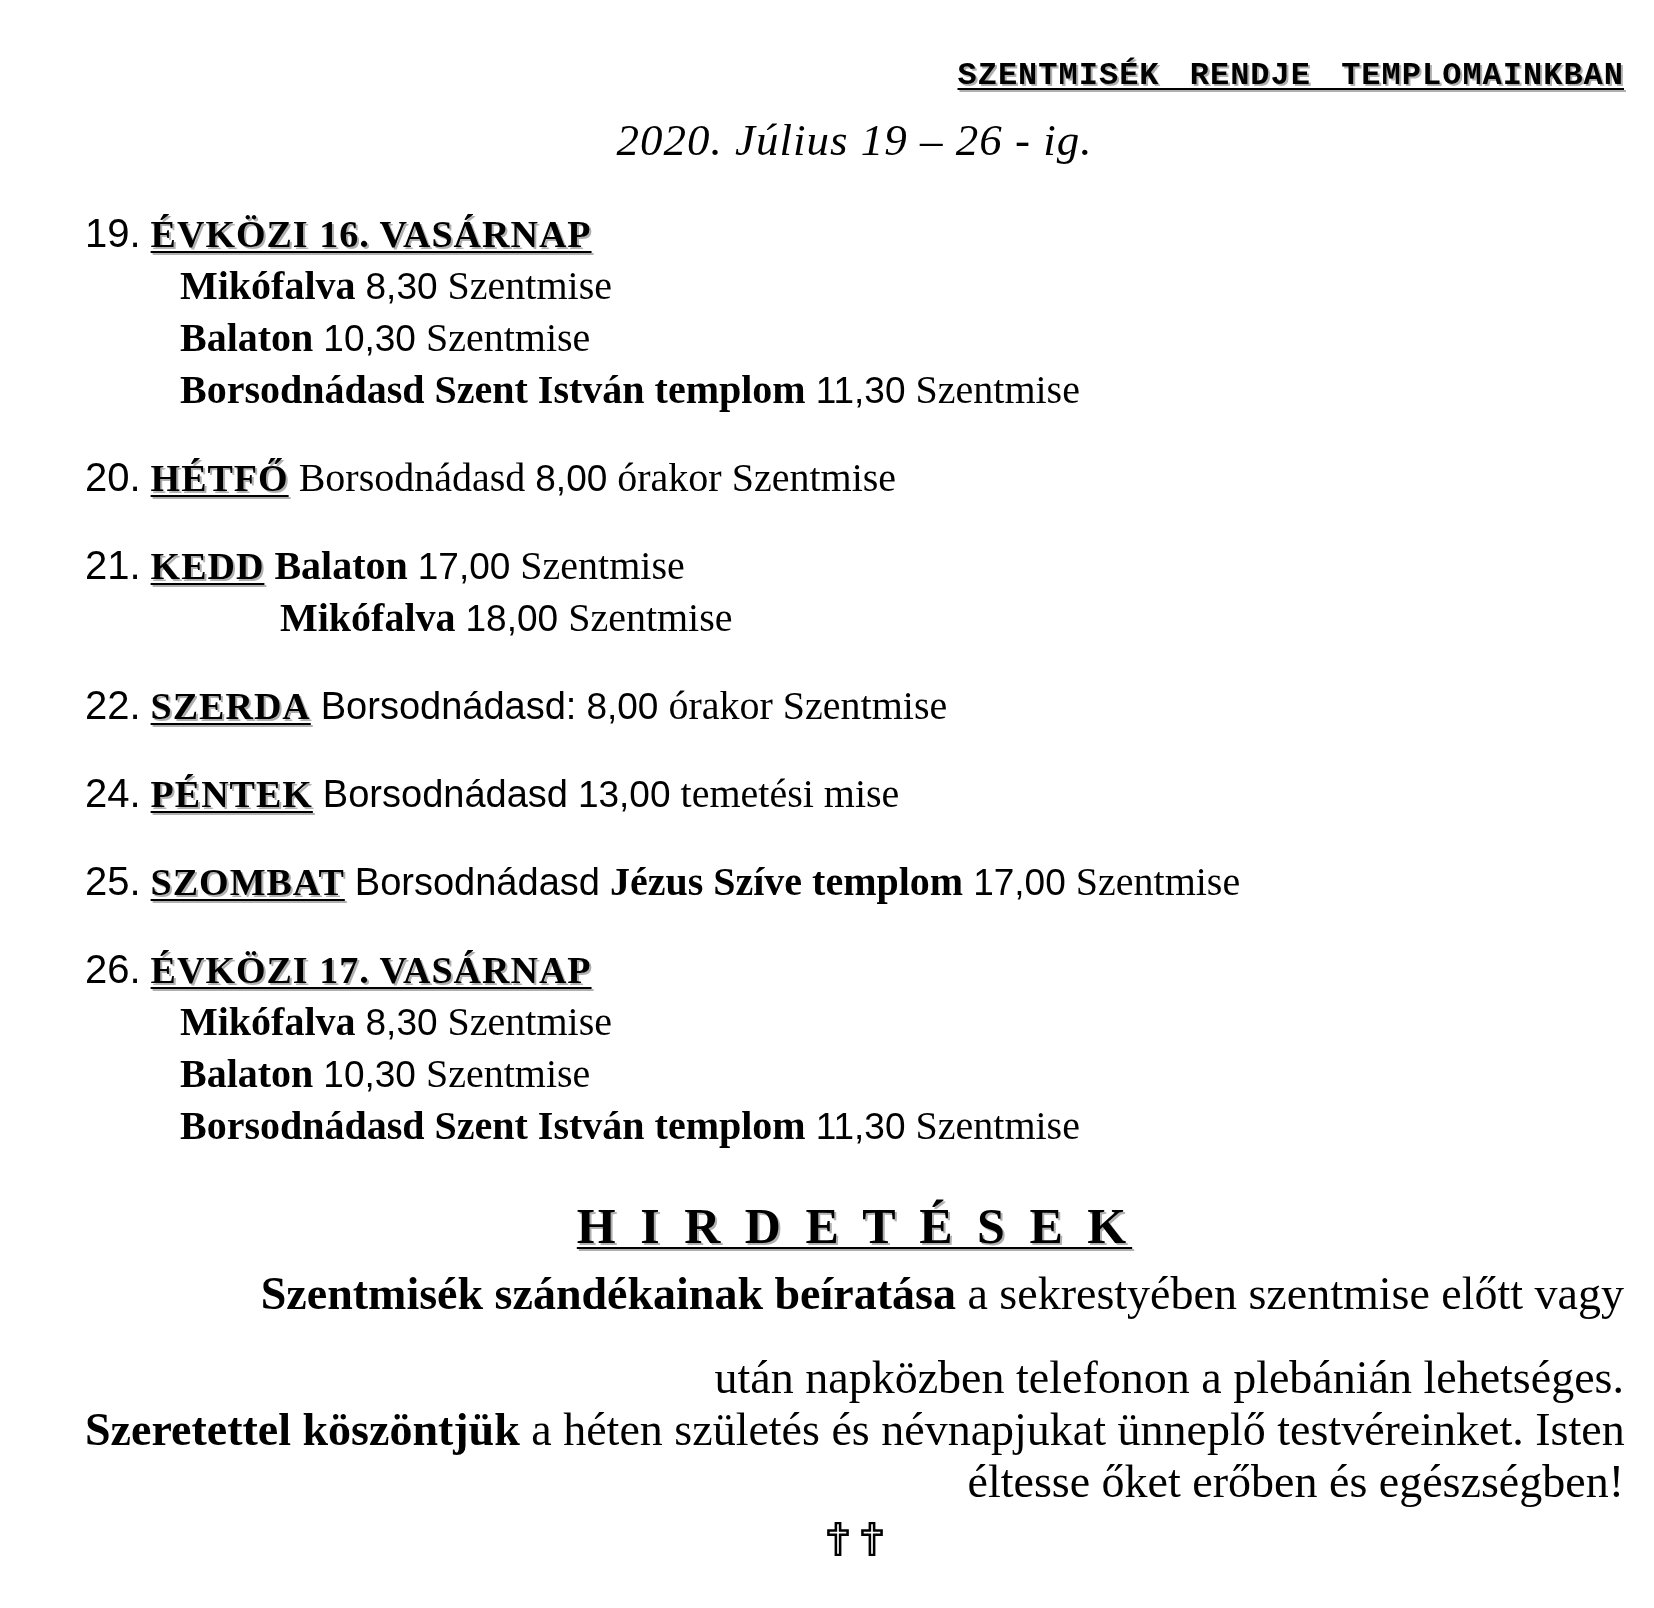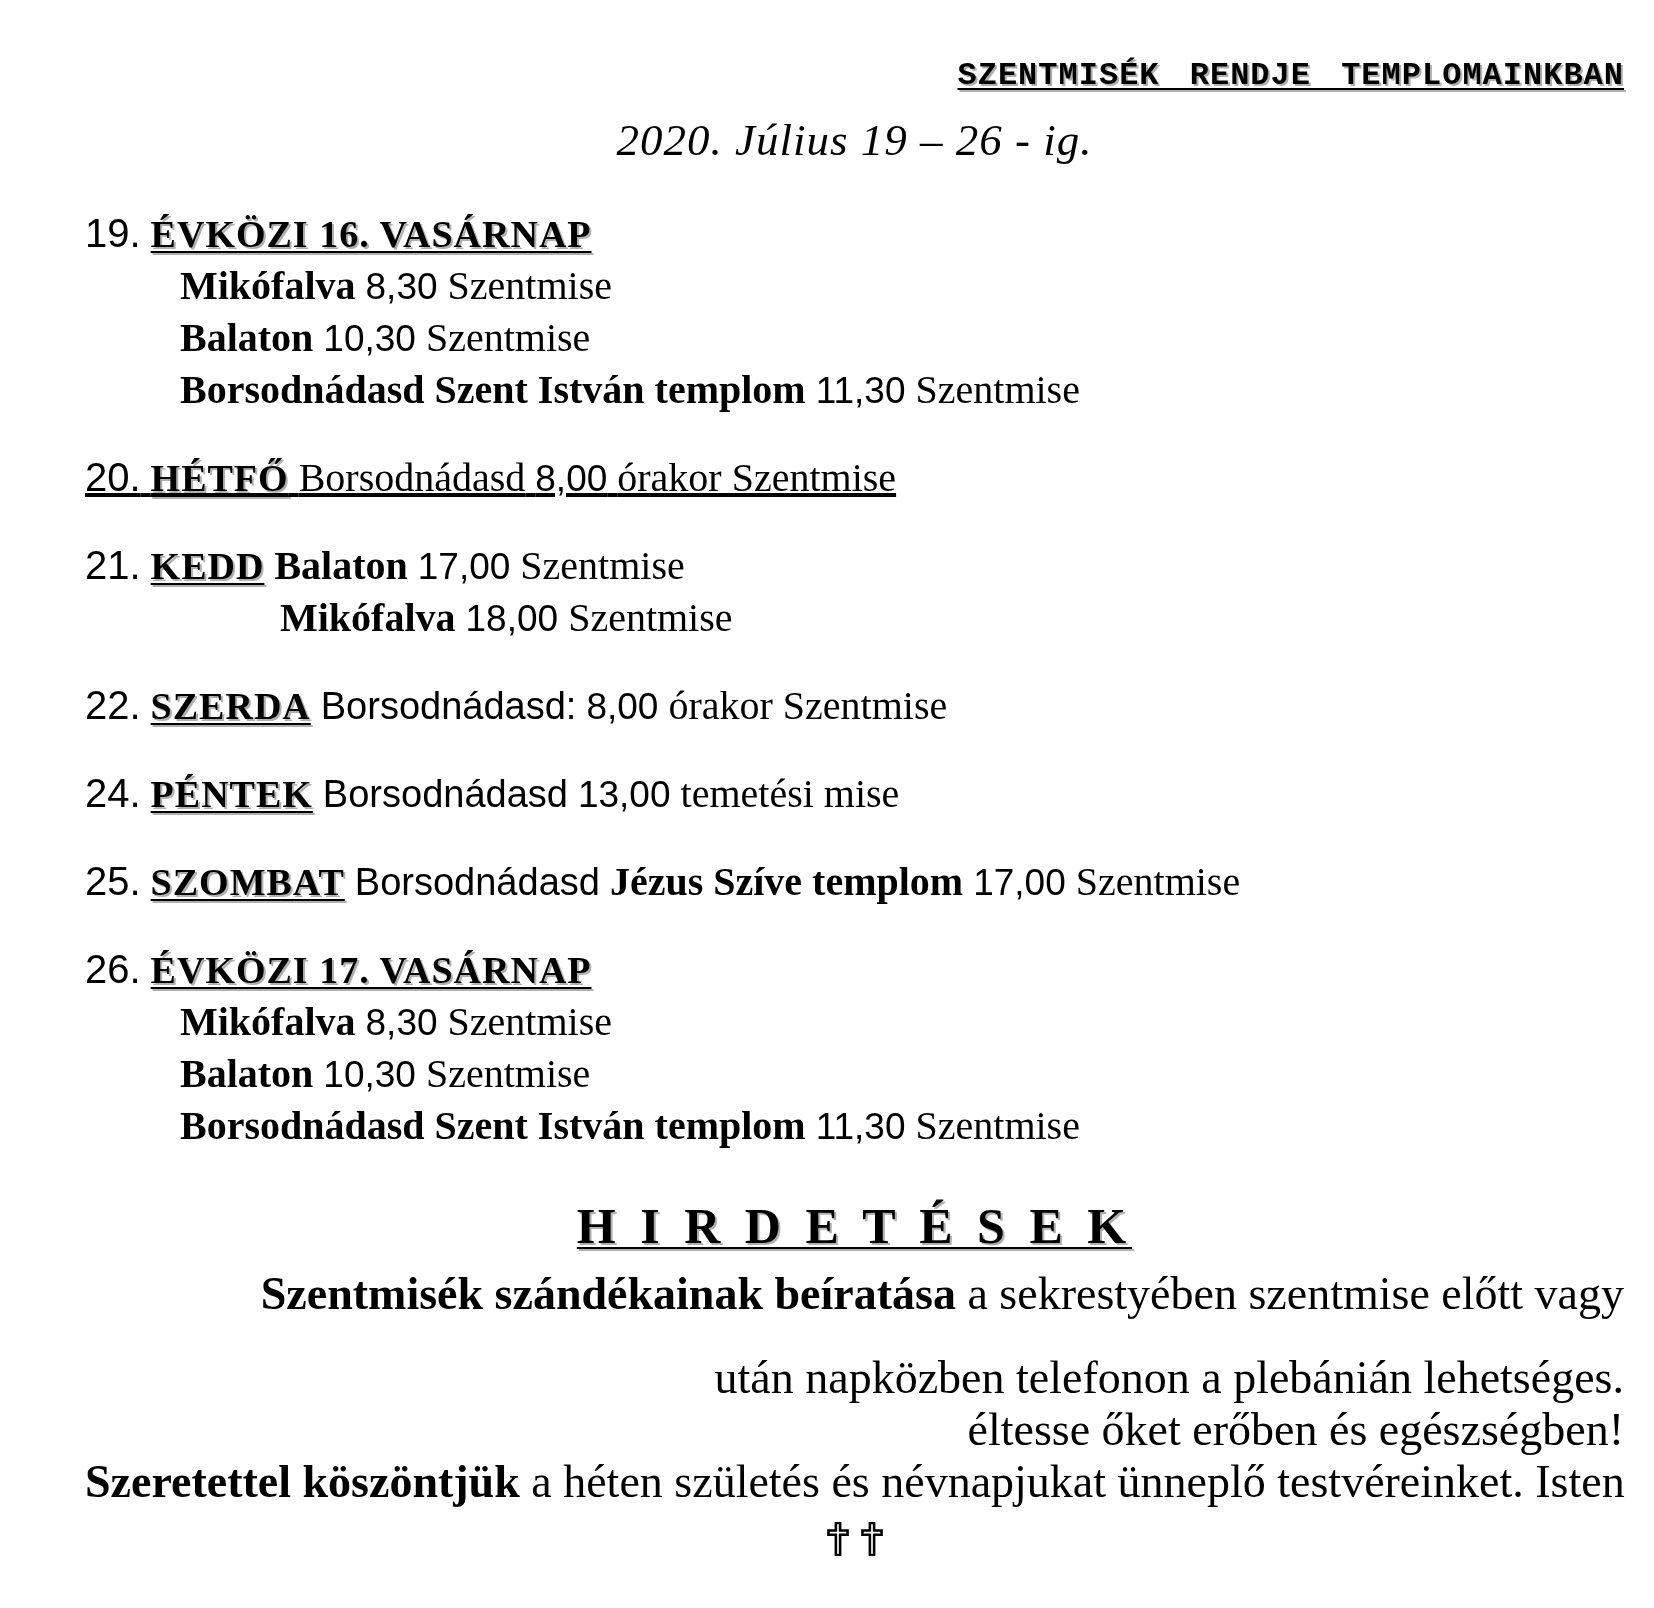--- a/index.html
+++ b/index.html
@@ -86,39 +86,39 @@
 
   <div class="doc-title decor">SZENTMISÉK RENDJE TEMPLOMAINKBAN</div>
 
   <div class="doc-subtitle">2020. Július 19 – 26 - ig.</div>
 
   <div class="schedule" id="schedule-lines">
       <div class="line" style="padding-left: 0px;"><span class="seg-num">19.</span> <span class="seg-decor decor">ÉVKÖZI 16. VASÁRNAP</span></div>
       <div class="line" style="padding-left: 95px;"><span class="seg-bold">Mikófalva</span> <span class="seg-time">8,30</span> <span class="seg-serif">Szentmise</span></div>
       <div class="line" style="padding-left: 95px;"><span class="seg-bold">Balaton</span> <span class="seg-time">10,30</span> <span class="seg-serif">Szentmise</span></div>
       <div class="line" style="padding-left: 95px;"><span class="seg-bold">Borsodnádasd Szent István templom</span> <span class="seg-time">11,30</span> <span class="seg-serif">Szentmise</span></div>
-      <div class="line gap" style="padding-left: 0px; text-decoration: underline;"><span class="seg-num">20.</span> <span class="seg-decor decor">HÉTFŐ</span> <span class="seg-serif">Borsodnádasd</span> <span class="seg-time">8,00</span> <span class="seg-serif">órakor Szentmise</span></div>
+      <div class="line gap" style="padding-left: 0px;"><span class="seg-num">20.</span> <span class="seg-decor decor">HÉTFŐ</span> <span class="seg-serif">Borsodnádasd</span> <span class="seg-time">8,00</span> <span class="seg-serif">órakor Szentmise</span></div>
       <div class="line gap" style="padding-left: 0px;"><span class="seg-num">21.</span> <span class="seg-decor decor">KEDD</span> <span class="seg-bold">Balaton</span> <span class="seg-time">17,00</span> <span class="seg-serif">Szentmise</span></div>
       <div class="line" style="padding-left: 195px;"><span class="seg-bold">Mikófalva</span> <span class="seg-time">18,00</span> <span class="seg-serif">Szentmise</span></div>
       <div class="line gap" style="padding-left: 0px;"><span class="seg-num">22.</span> <span class="seg-decor decor">SZERDA</span> <span class="seg-sans">Borsodnádasd:</span> <span class="seg-time">8,00</span> <span class="seg-serif">órakor Szentmise</span></div>
       <div class="line gap" style="padding-left: 0px;"><span class="seg-num">24.</span> <span class="seg-decor decor">PÉNTEK</span> <span class="seg-sans">Borsodnádasd</span> <span class="seg-time">13,00</span> <span class="seg-serif">temetési mise</span></div>
       <div class="line gap" style="padding-left: 0px;"><span class="seg-num">25.</span> <span class="seg-decor decor">SZOMBAT</span> <span class="seg-sans">Borsodnádasd</span> <span class="seg-bold">Jézus Szíve templom</span> <span class="seg-time">17,00</span> <span class="seg-serif">Szentmise</span></div>
       <div class="line gap" style="padding-left: 0px;"><span class="seg-num">26.</span> <span class="seg-decor decor">ÉVKÖZI 17. VASÁRNAP</span></div>
       <div class="line" style="padding-left: 95px;"><span class="seg-bold">Mikófalva</span> <span class="seg-time">8,30</span> <span class="seg-serif">Szentmise</span></div>
       <div class="line" style="padding-left: 95px;"><span class="seg-bold">Balaton</span> <span class="seg-time">10,30</span> <span class="seg-serif">Szentmise</span></div>
       <div class="line" style="padding-left: 95px;"><span class="seg-bold">Borsodnádasd Szent István templom</span> <span class="seg-time">11,30</span> <span class="seg-serif">Szentmise</span></div>
     </div>
 
   <div class="announce-header decor">H I R D E T É S E K</div>
 
   <div class="announcements" id="announcement-lines">
       <div class="line" style="padding-left: 0px;"><span class="seg-bold">Szentmisék szándékainak beíratása</span> <span class="seg-serif">a sekrestyében szentmise előtt vagy</span></div>
       <div class="line" style="padding-left: 88px; margin-top: 32px;"><span class="seg-serif">után napközben telefonon a plebánián lehetséges.</span></div>
+      <div class="line" style="padding-left: 0px;"><span class="seg-bold">Szeretettel köszöntjük</span> <span class="seg-serif">a héten születés és névnapjukat ünneplő testvéreinket. Isten</span></div>
       <div class="line" style="padding-left: 52px;"><span class="seg-serif">éltesse őket erőben és egészségben!</span></div>
-      <div class="line" style="padding-left: 0px;"><span class="seg-bold">Szeretettel köszöntjük</span> <span class="seg-serif">a héten születés és névnapjukat ünneplő testvéreinket. Isten</span></div>
     </div>
 
   <div class="footer-crosses" id="footer-crosses"><span><svg width="24" height="34" viewBox="0 0 22 32">
           <path d="M9 1 H13 V8 H20 V12 H13 V31 H9 V12 H2 V8 H9 Z" fill="#ffffff" stroke="#000000" stroke-width="2.4"></path>
         </svg></span><span><svg width="24" height="34" viewBox="0 0 22 32">
           <path d="M9 1 H13 V8 H20 V12 H13 V31 H9 V12 H2 V8 H9 Z" fill="#ffffff" stroke="#000000" stroke-width="2.4"></path>
         </svg></span></div>
 
 </div>
 

